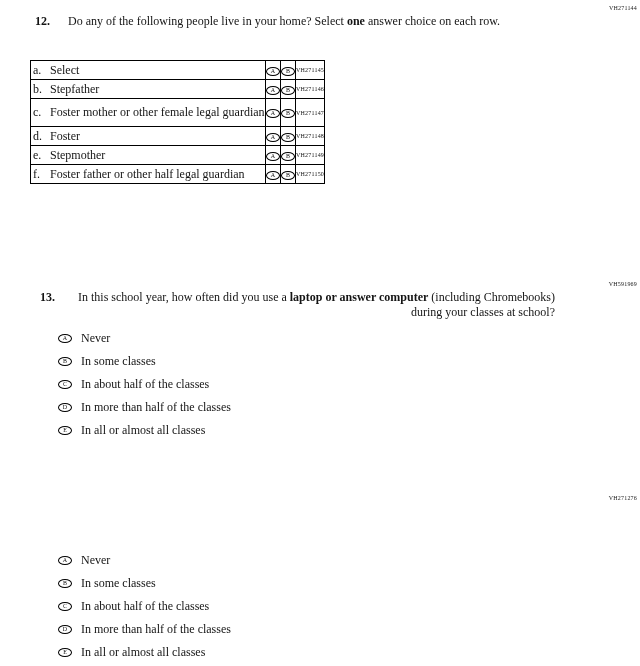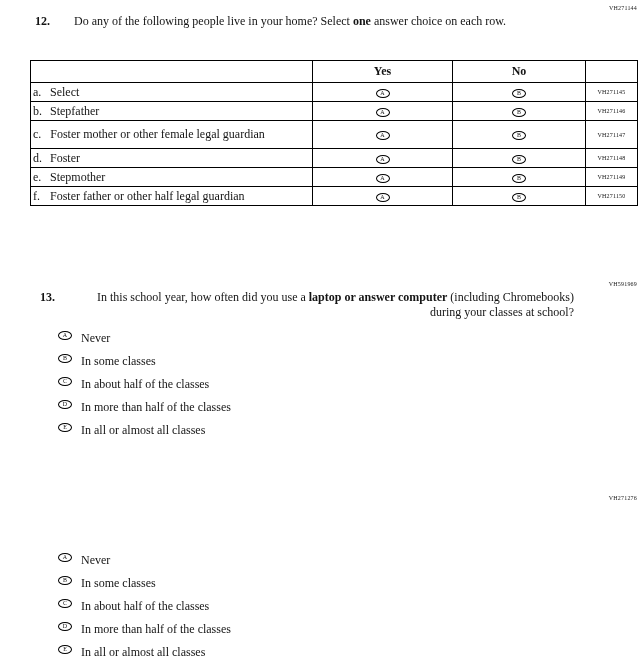--- a/index.html
+++ b/index.html
@@ -15,21 +15,21 @@
   }
   .vhcode {
     position: absolute;
     right: 3px;
     font-size: 6px;
     letter-spacing: .2px;
     color: #222;
   }
   .question { position: absolute; display: flex; }
   .qnum { flex: 0 0 20px; font-weight: bold; font-size: 12px; line-height: 15px; }
-  .qtext { font-size: 12px; line-height: 15px; margin-left: 19px; }
+  .qtext { font-size: 12px; line-height: 15px; }
   .qtext b { font-weight: bold; }
 
   
   .bubble {
     display: inline-block;
     width: 14px; height: 9px;
     border: 1px solid #000;
     border-radius: 50%;
     font-size: 6px; line-height: 7px;
     text-align: center;
@@ -53,45 +53,39 @@
   .roster td { height: 17px; vertical-align: middle; }
   .roster tr.tall td { height: 28px; }
   .rowlab { display: flex; font-size: 12px; line-height: 13px; padding: 1px 0 1px 2px; }
   .rl { flex: 0 0 17px; }
   .rt { max-width: 248px; }
   .cell-bubble { text-align: center; }
   .cell-code { text-align: center; font-size: 6px; letter-spacing: .2px; }
 
   
   .opts { position: absolute; }
-  .opt { display: flex; align-items: flex-start; height: 15px; margin-bottom: 8px; font-size: 12px; }
+  .opt { display: flex; align-items: center; height: 15px; margin-bottom: 8px; font-size: 12px; }
   .opt .bubble { flex: 0 0 14px; margin: 0 9px 0 3px; }
 </style>
 </head>
 <body>
 
 <div class="page">
 
   <div class="vhcode" style="top:5px;">VH271144</div>
   <div class="vhcode" style="top:281px;">VH591969</div>
   <div class="vhcode" style="top:495px;">VH271276</div>
 
-  <div class="question" style="top:14px; left:35px;">
+  <div class="question" style="top:14px; left:35px;gap:13px;">
     <span class="qnum">12.</span>
     <div class="qtext" style="width:505px;"><span>Do any of the following people live in your home? Select </span><b>one</b><span> answer choice on each row.</span></div>
   </div>
 
   <table class="roster">
     <tbody>
-        <tr>
-      <th class="col-label"></th>
-      <th class="col-yes">Yes</th>
-      <th class="col-no">No</th>
-      <th class="col-code"></th>
-    </tr>
 
     <tr>
       <td>
             <div class="rowlab">
               <span class="rl">a.</span>
               <span class="rt">Select</span>
             </div>
           </td>
       <td class="cell-bubble"><span class="bubble"><span>A</span></span></td>
       <td class="cell-bubble"><span class="bubble"><span>B</span></span></td>
@@ -107,21 +101,21 @@
           </td>
       <td class="cell-bubble"><span class="bubble"><span>A</span></span></td>
       <td class="cell-bubble"><span class="bubble"><span>B</span></span></td>
       <td class="cell-code">VH271146</td>
     </tr>
 
     <tr class="tall">
       <td>
             <div class="rowlab">
               <span class="rl">c.</span>
-              <span class="rt" style="width:215px;text-align:center;">Foster mother or other female legal guardian</span>
+              <span class="rt" style="width:215px;">Foster mother or other female legal guardian</span>
             </div>
           </td>
       <td class="cell-bubble"><span class="bubble"><span>A</span></span></td>
       <td class="cell-bubble"><span class="bubble"><span>B</span></span></td>
       <td class="cell-code">VH271147</td>
     </tr>
 
     <tr>
       <td>
             <div class="rowlab">

